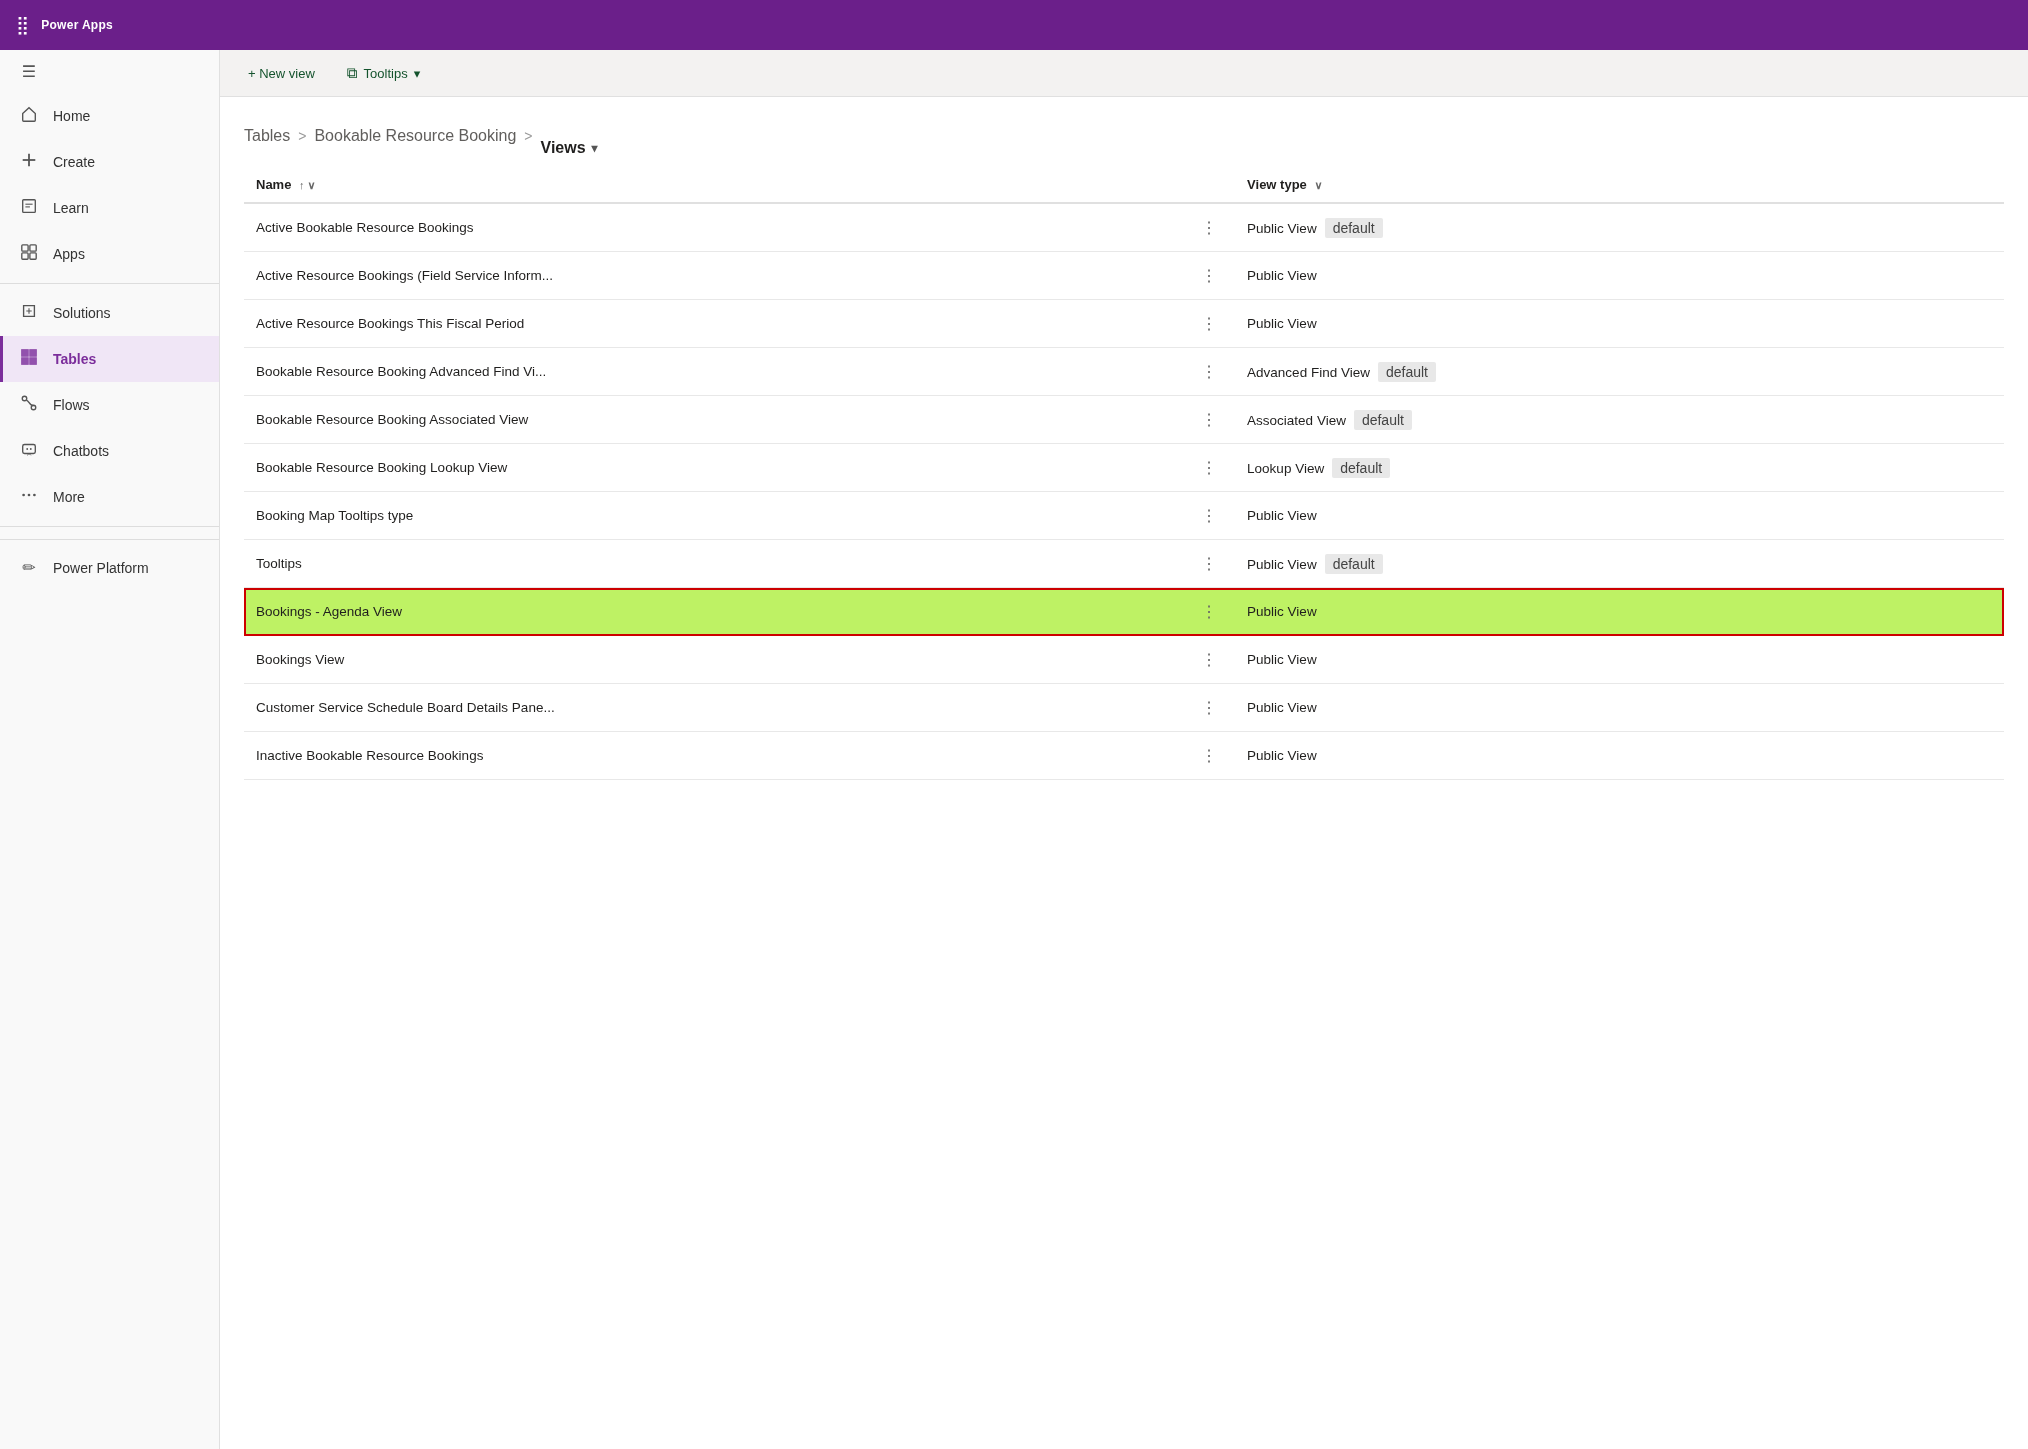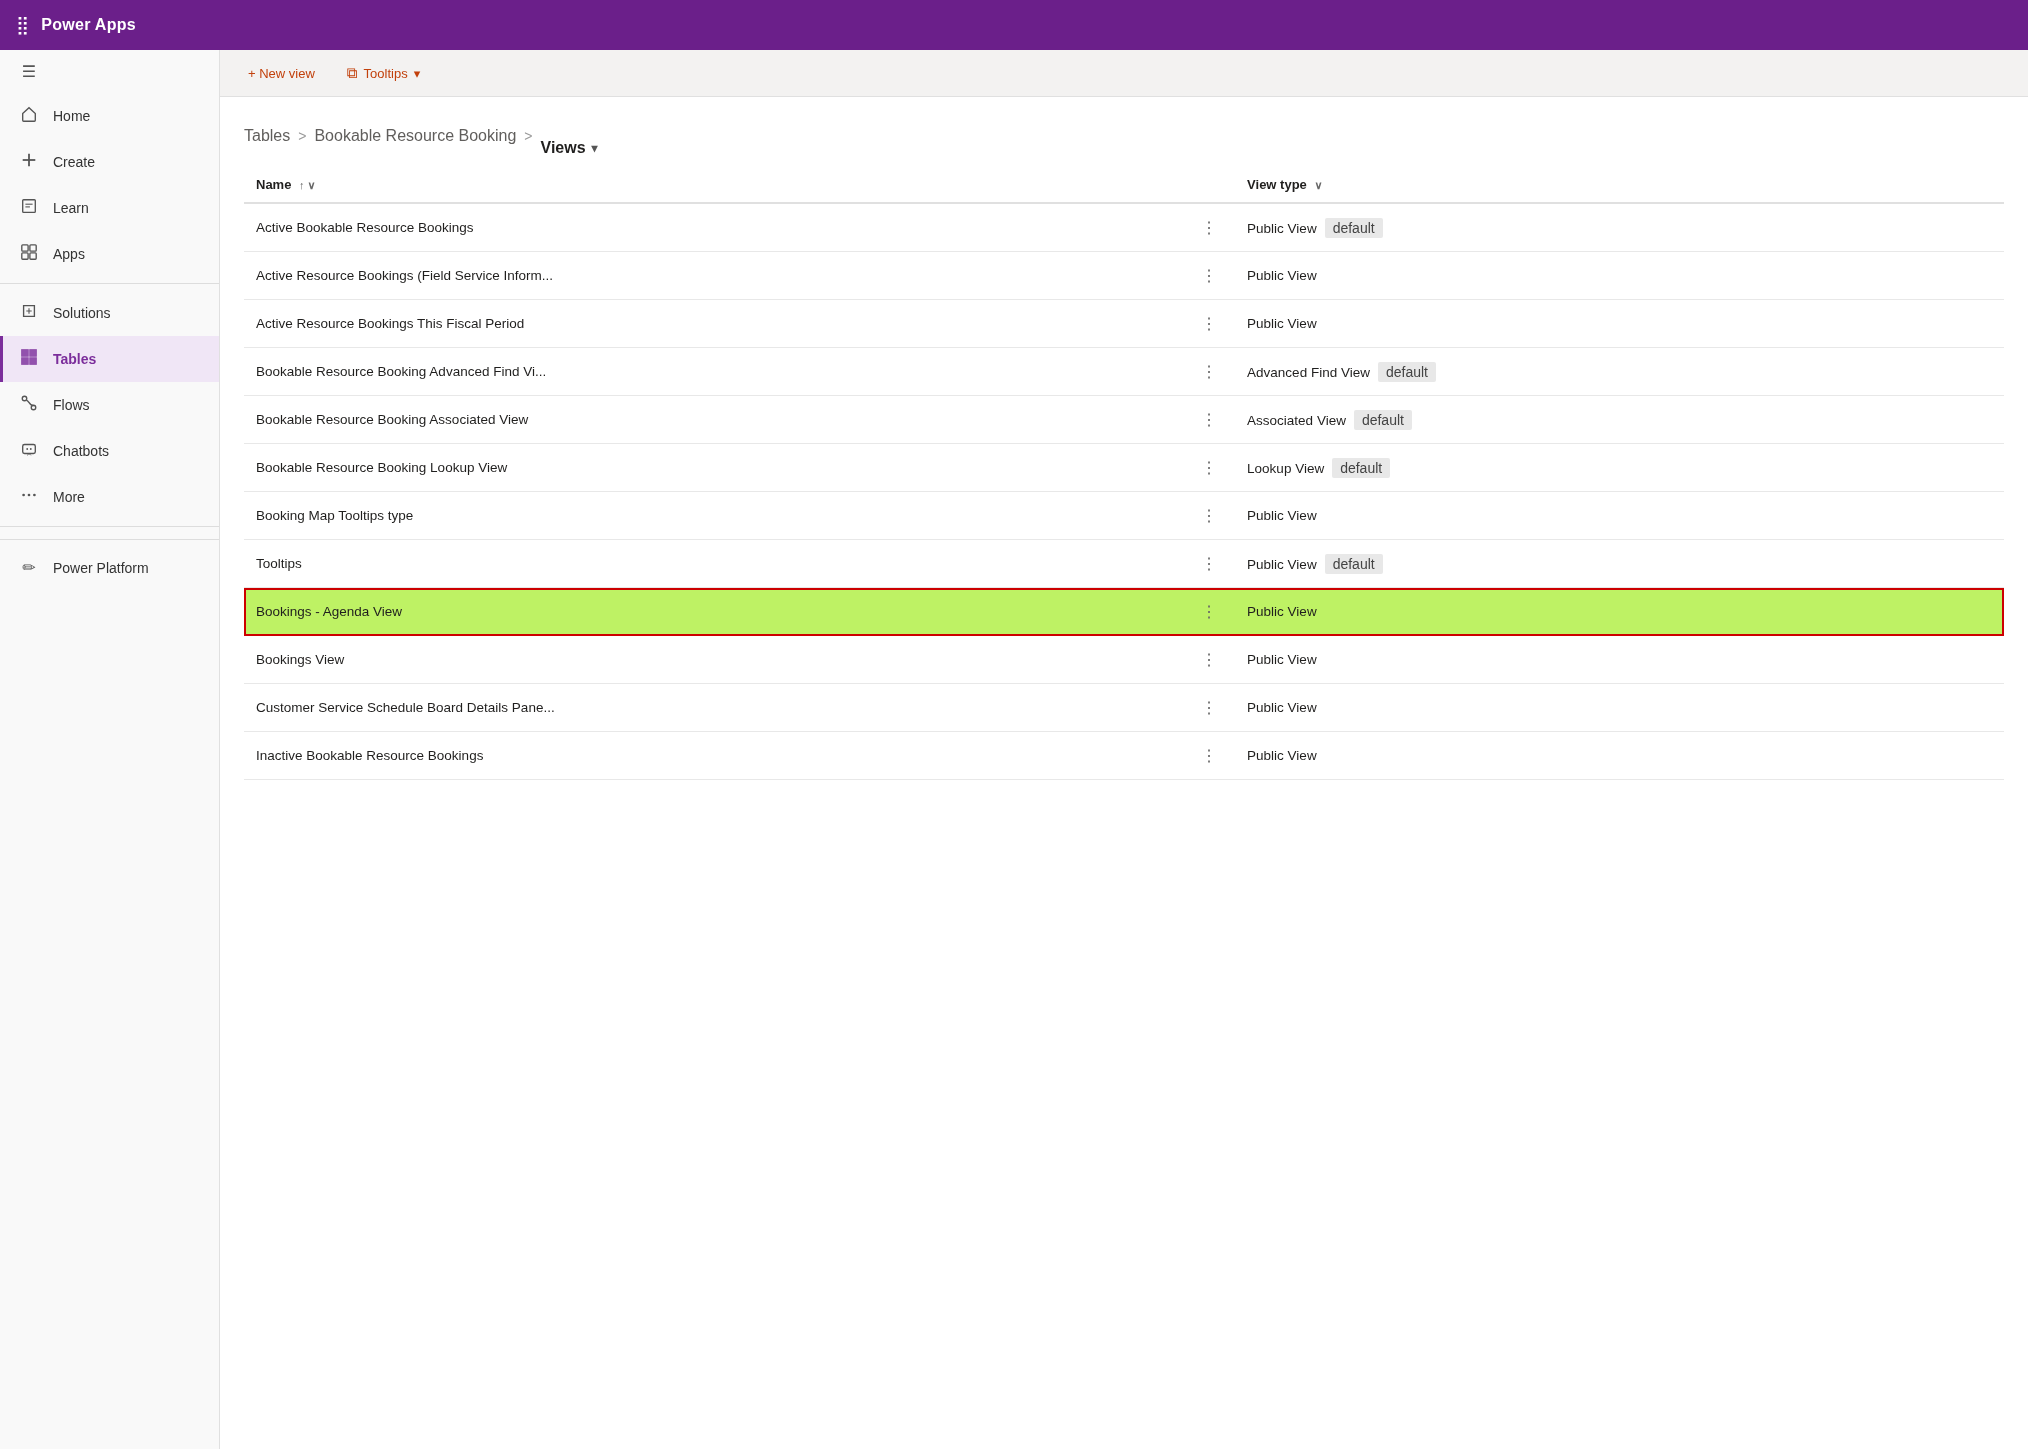--- a/index.html
+++ b/index.html
@@ -10,21 +10,21 @@
       background: #6b1f8a;
       color: white;
       display: flex;
       align-items: center;
       padding: 0 16px;
       height: 50px;
       flex-shrink: 0;
       gap: 12px;
     }
     .top-header .app-grid-icon { font-size: 18px; cursor: pointer; }
-    .top-header .app-title { font-size: 16px; font-weight: 600; letter-spacing: 0.3px; }
+    .top-header .app-title { font-size: 12px; font-weight: 600; letter-spacing: 0.3px; }
 
     
     .main-layout {
       display: flex;
       flex: 1;
       overflow: hidden;
     }
 
     
     .sidebar {
@@ -83,21 +83,21 @@
       align-items: center;
       gap: 16px;
       border-bottom: 1px solid #e0e0e0;
       flex-shrink: 0;
     }
     .toolbar-btn {
       display: flex;
       align-items: center;
       gap: 6px;
       font-size: 13px;
-      color: #c2410c;
+      color: #14532d;
       cursor: pointer;
       background: none;
       border: none;
       padding: 4px 8px;
       border-radius: 2px;
     }
 
     
     .breadcrumb {
       display: flex;

